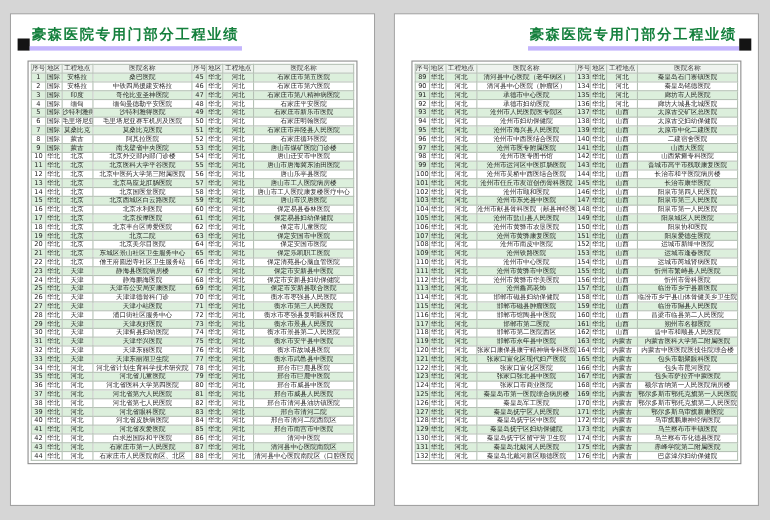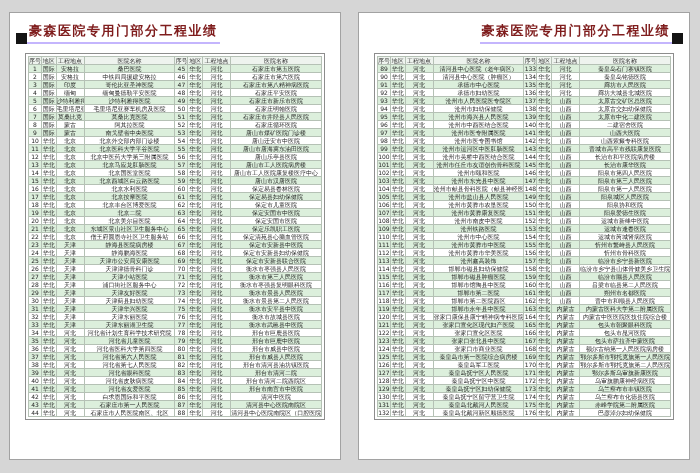--- a/index.html
+++ b/index.html
@@ -5,22 +5,22 @@
   html,body{margin:0;padding:0;background:#dadada;}
   .stage{position:relative;width:700px;height:473px;background:#d6d6d6;overflow:hidden;
          font-family:"DejaVu Sans",sans-serif;}
   .page{position:absolute;top:12px;width:332px;height:448px;background:#ffffff;
         border:1px solid #a2a2a2;box-sizing:border-box;}
   .page.left{left:9px;}
   .page.right{left:358px;}
   .title-row{display:flex;align-items:flex-end;margin:9px 6px 0 6px;}
   .title-row.align-right{justify-content:flex-end;}
   .title-square{width:11px;height:11px;background:#141414;flex:0 0 auto;}
-  .title-text{color:#7f1d1d;font-size:13px;font-weight:bold;letter-spacing:1.5px;
-              border-bottom:2px solid #c4b5fd;padding:0 2px 2px 2px;white-space:nowrap;}
+  .title-text{color:#15803d;font-size:13px;font-weight:bold;letter-spacing:1.5px;
+              border-bottom:4px solid #c4b5fd;padding:0 2px 2px 2px;white-space:nowrap;}
   .table-frame{margin:9px auto 0 auto;width:300px;border:1px solid #8d8d8d;padding:2px;
                box-sizing:border-box;background:#fff;}
   table.proj{border-collapse:collapse;width:100%;table-layout:fixed;}
   table.proj th,table.proj td{border:1px solid #b5c1b5;font-size:6px;line-height:7px;
       height:7px;padding:0;margin:0;text-align:center;vertical-align:middle;color:#1f1f1f;
       font-weight:normal;overflow:hidden;white-space:nowrap;}
   table.proj thead th{background:#eef3ee;color:#333;}
   table.proj tbody tr:nth-child(odd) td{background:#dcefdc;}
   table.proj tbody tr:nth-child(even) td{background:#ffffff;}
   col.c-no{width:4.4%;} col.c-region{width:5.0%;} col.c-loc{width:9.6%;} col.c-name{width:31.0%;}

